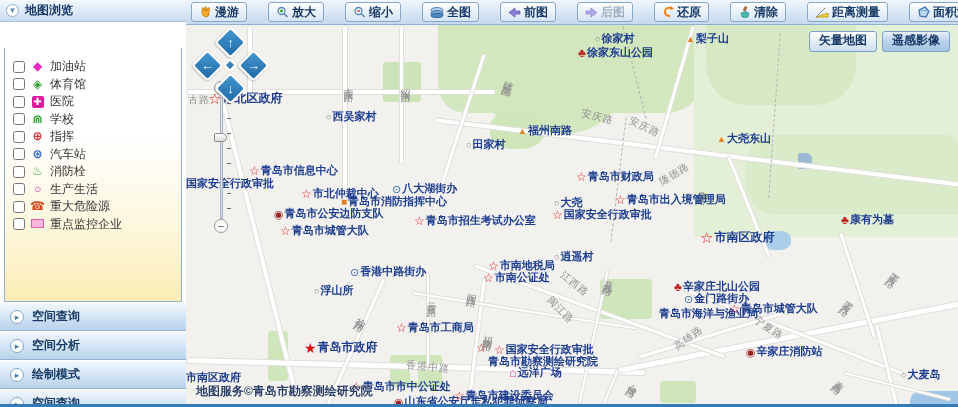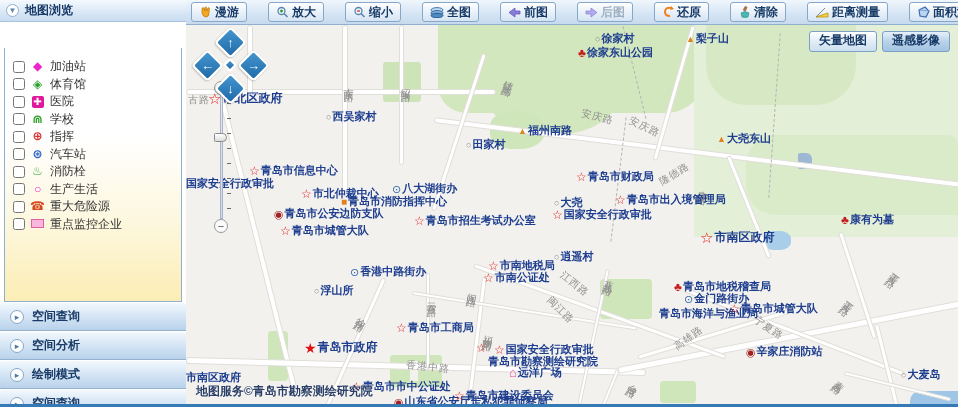--- a/index.html
+++ b/index.html
@@ -483,21 +483,21 @@
       <div class="maplabel" style="left: 323px; top: 340px;">
         <span class="mic" style="color: rgb(224, 72, 168); font-size: 13px;">⌂</span>
         <span>远洋广场</span>
       </div>
       <div class="maplabel" style="left: 268px; top: 363px;">
         <span class="mic" style="color: rgb(224, 34, 34); font-size: 12px;">☆</span>
         <span>青岛市建设委员会</span>
       </div>
       <div class="maplabel" style="left: 488px; top: 254px;">
         <span class="mic" style="color: rgb(196, 31, 31); font-size: 12px;">♣</span>
-        <span>青岛市地税稽查局</span>
+        <span>辛家庄北山公园</span>
       </div>
       <div class="maplabel" style="left: 498px; top: 266px;">
         <span class="mic" style="color: rgb(47, 102, 168); font-size: 11px;">⊙</span>
         <span>金门路街办</span>
       </div>
       <div class="maplabel" style="left: 473px; top: 281px;">
         <span>青岛市海洋与渔业局</span>
       </div>
       <div class="maplabel" style="left: 543px; top: 276px;">
         <span class="mic" style="color: rgb(224, 34, 34); font-size: 12px;">☆</span>

